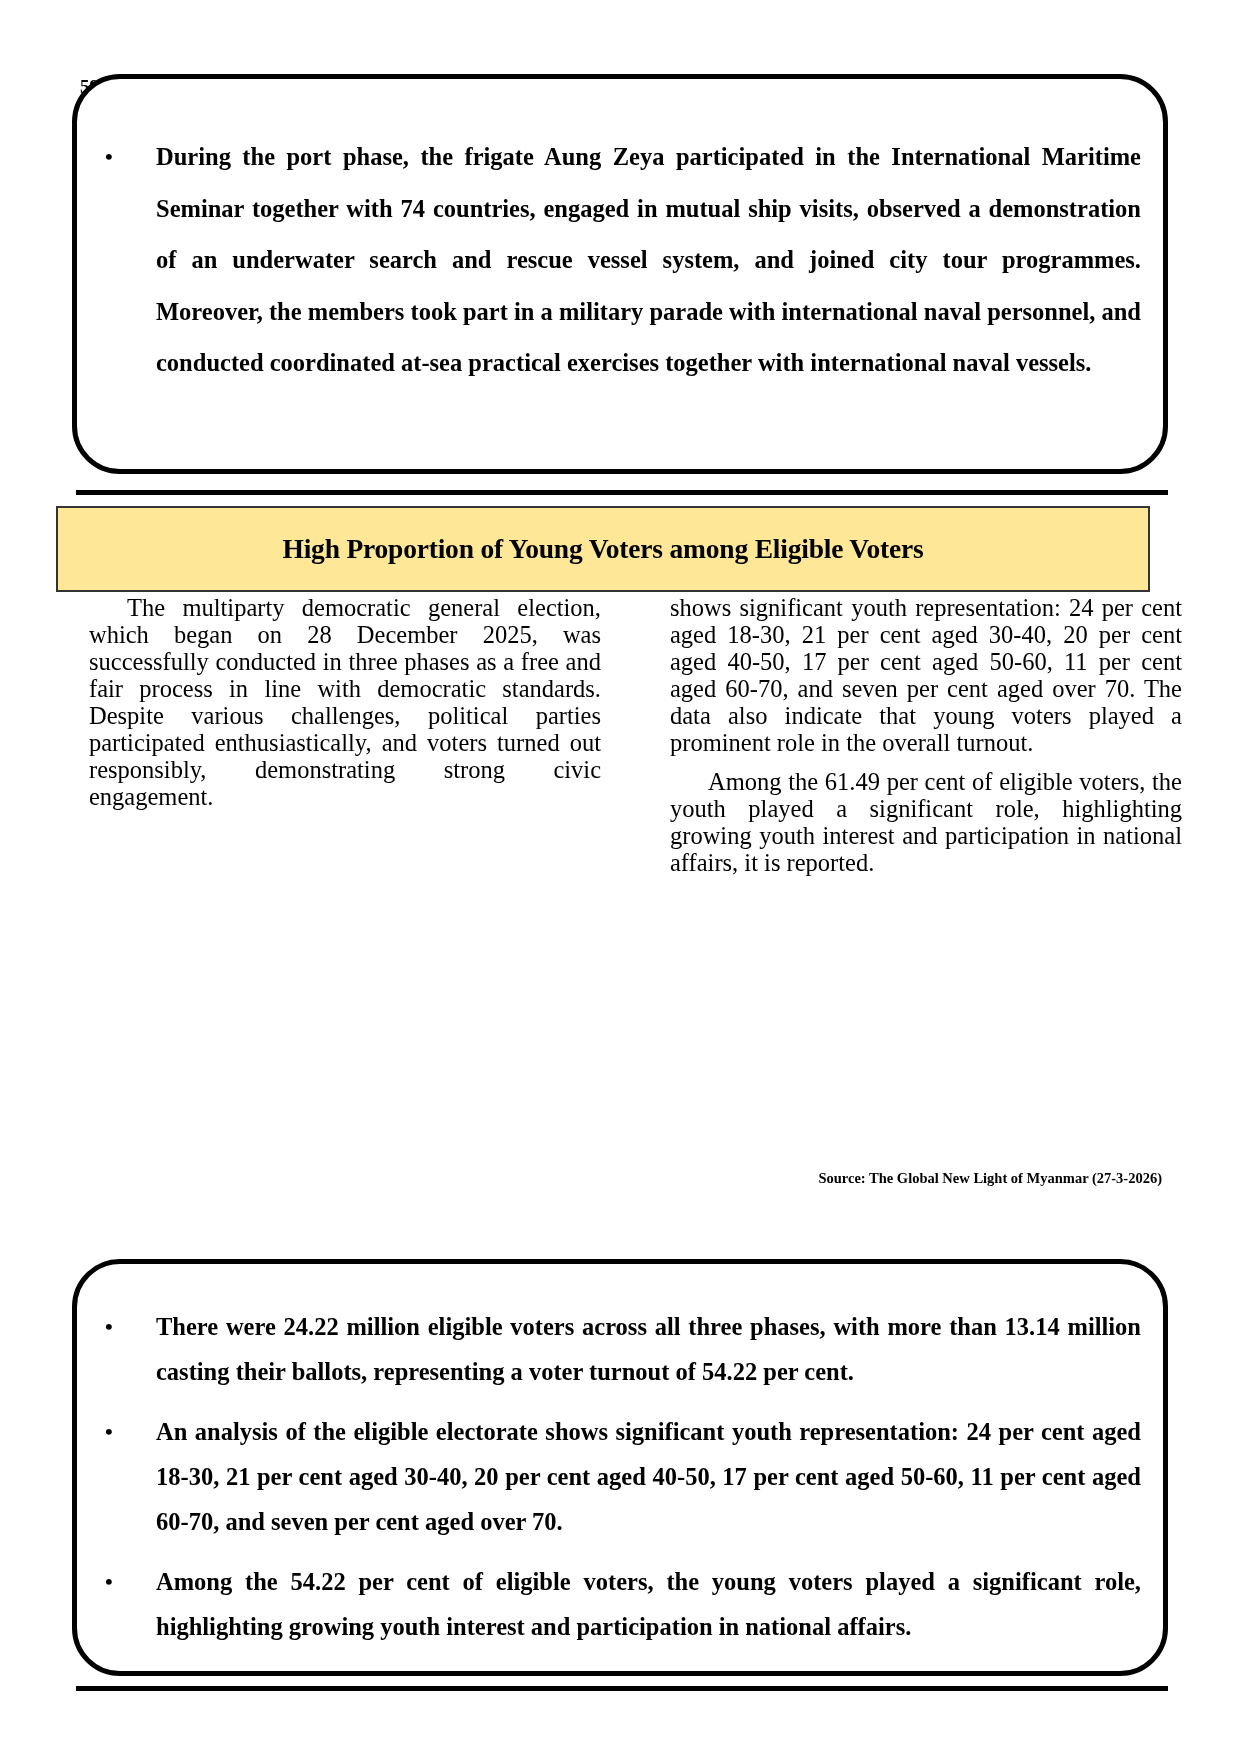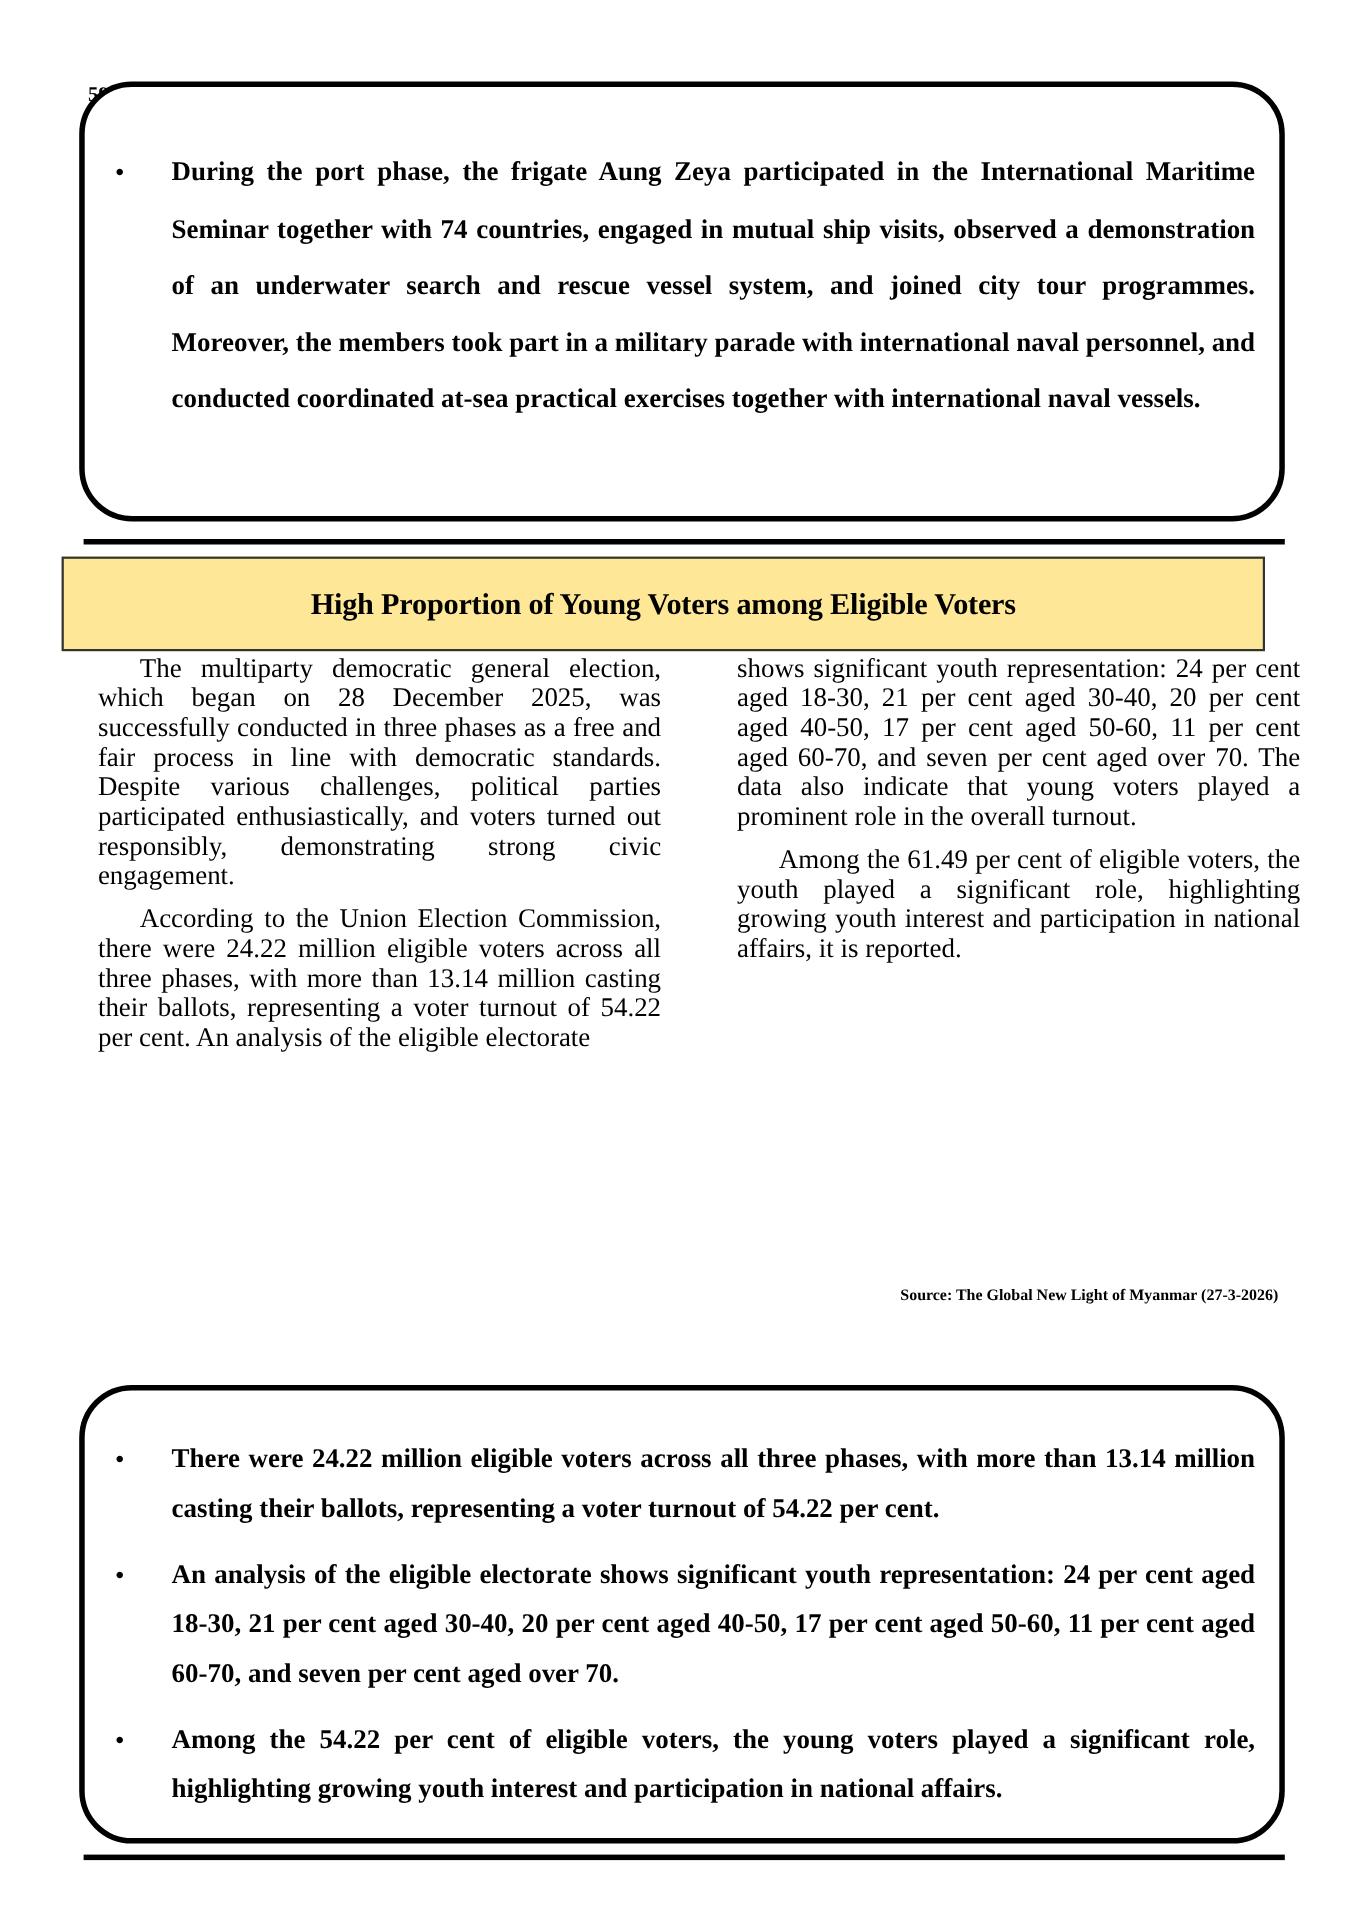--- a/index.html
+++ b/index.html
@@ -68,21 +68,20 @@
 </div>
 
 <div class="rule rule-top"></div>
 
 <div class="title-banner">
   <h1>High Proportion of Young Voters among Eligible Voters</h1>
 </div>
 
 <div class="column col-left">
   <p class="indent">The multiparty democratic general election, which began on 28 December 2025, was successfully conducted in three phases as a free and fair process in line with democratic standards. Despite various challenges, political parties participated enthusiastically, and voters turned out responsibly, demonstrating strong civic engagement.</p>
-  <p class="indent">According to the Union Election Commission, there were 24.22 million eligible voters across all three phases, with more than 13.14 million casting their ballots, representing a voter turnout of 54.22 per cent. An analysis of the eligible electorate</p>
 </div>
 
 <div class="column col-right">
   <p>shows significant youth representation: 24 per cent aged 18-30, 21 per cent aged 30-40, 20 per cent aged 40-50, 17 per cent aged 50-60, 11 per cent aged 60-70, and seven per cent aged over 70. The data also indicate that young voters played a prominent role in the overall turnout.</p>
   <p class="indent">Among the 61.49 per cent of eligible voters, the youth played a significant role, highlighting growing youth interest and participation in national affairs, it is reported.</p>
 </div>
 
 <div class="source">Source: The Global New Light of Myanmar (27-3-2026)</div>
 
 <div class="rounded-box box-bottom">

